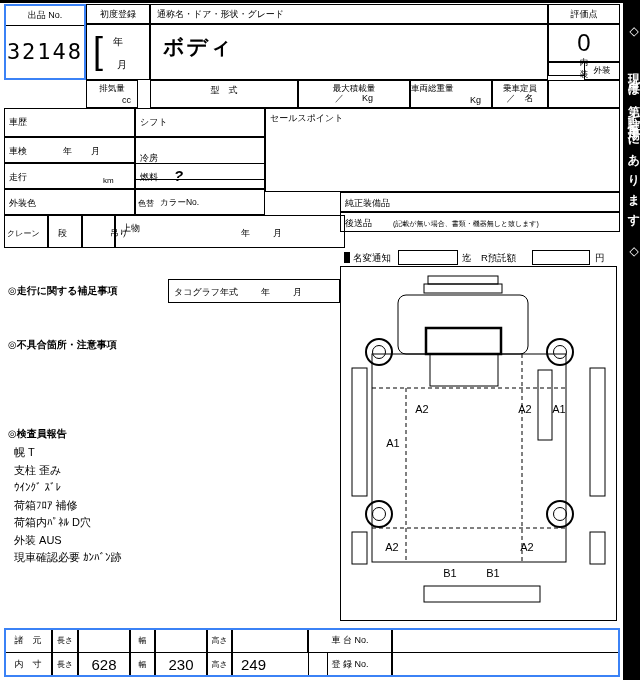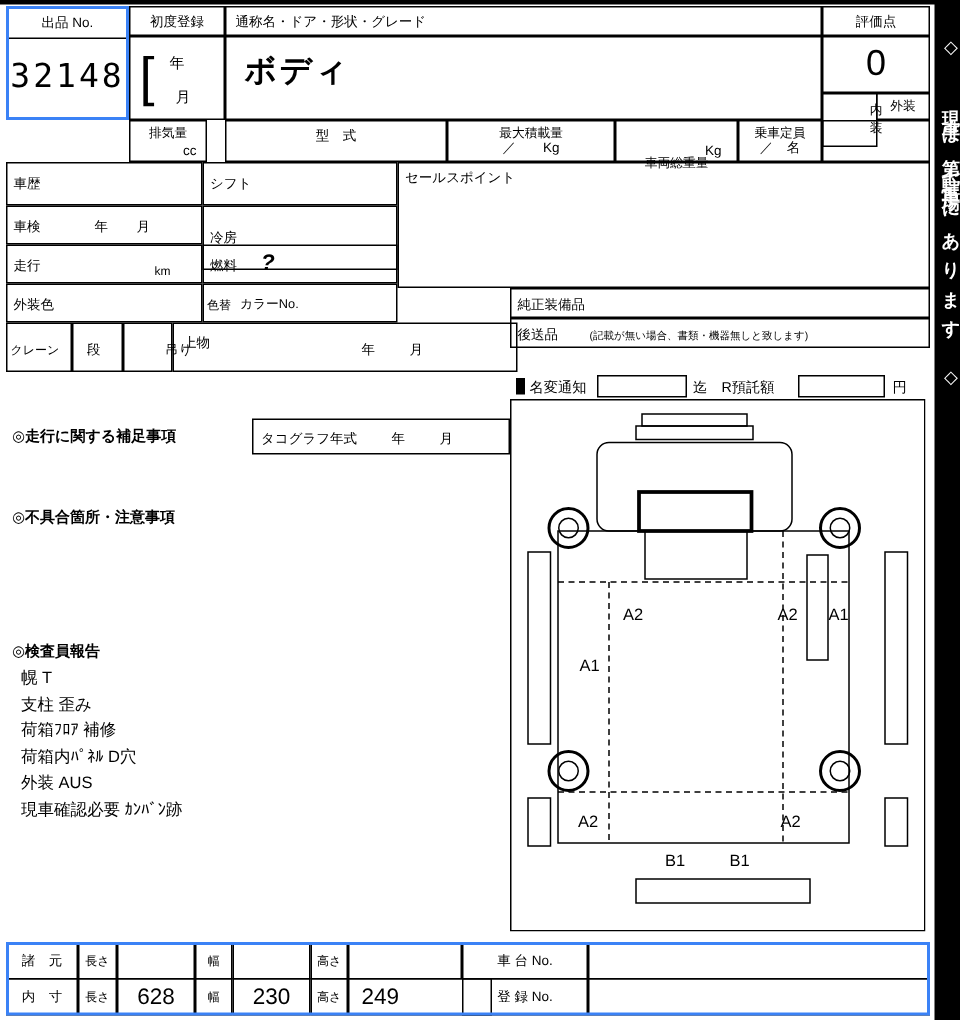--- a/index.html
+++ b/index.html
@@ -54,36 +54,36 @@
 
   <div class="c b" style="left:150px;top:4px;width:398px;height:20px;display:flex;align-items:center;padding-left:6px;">
     <span class="f9">通称名・ドア・形状・グレード</span>
   </div>
   <div class="c b" style="left:150px;top:24px;width:398px;height:56px;">
     <span class="pos bodyname" style="left:12px;top:8px;">ボディ</span>
   </div>
 
   <div class="c b cc f9" style="left:548px;top:4px;width:72px;height:20px;">評価点</div>
   <div class="c b cc score" style="left:548px;top:24px;width:72px;height:38px;">0</div>
-  <div class="c b cc f85" style="left:548px;top:62px;width:36px;height:36px;padding-left:35px;">内装</div>
+  <div class="c b cc f85" style="left:548px;top:62px;width:36px;height:14px;padding-left:35px;">内装</div>
   <div class="c b cc f85" style="left:584px;top:62px;width:36px;height:18px;">外装</div>
 
   <div class="c b" style="left:86px;top:80px;width:52px;height:28px;">
     <span class="pos f85" style="top:2px;left:0;right:0;text-align:center;">排気量</span>
     <span class="pos f9" style="bottom:2px;right:6px;">cc</span>
   </div>
   <div class="c b" style="left:150px;top:80px;width:148px;height:28px;">
     <span class="pos f9" style="top:3px;left:0;right:0;text-align:center;">型　式</span>
   </div>
   <div class="c b" style="left:298px;top:80px;width:112px;height:28px;">
     <span class="pos f85" style="top:2px;left:0;right:0;text-align:center;">最大積載量</span>
     <span class="pos f9" style="bottom:2px;left:0;right:0;text-align:center;">／　　Kg</span>
   </div>
   <div class="c b" style="left:410px;top:80px;width:82px;height:28px;">
-    <span class="pos f85" style="top:2px;left:0;right:0;text-align:center;margin-top:20px;">車両総重量</span>
+    <span class="pos f85" style="top:2px;left:0;right:0;">車両総重量</span>
     <span class="pos f9" style="bottom:2px;right:10px;">Kg</span>
   </div>
   <div class="c b" style="left:492px;top:80px;width:56px;height:28px;">
     <span class="pos f85" style="top:2px;left:0;right:0;text-align:center;">乗車定員</span>
     <span class="pos f9" style="bottom:2px;left:0;right:0;text-align:center;">／　名</span>
   </div>
   <div class="c b" style="left:548px;top:80px;width:72px;height:28px;"></div>
 
   <div class="c b cl f9" style="left:4px;top:108px;width:131px;height:29px;">
     <span>車歴</span>
@@ -158,20 +158,21 @@
     <span class="pos f9" style="left:92px;top:6px;">年</span>
     <span class="pos f9" style="left:124px;top:6px;">月</span>
   </div>
 
   <span class="pos f10 bold" style="left:8px;top:338px;">◎不具合箇所・注意事項</span>
 
   <span class="pos f10 bold" style="left:8px;top:427px;">◎検査員報告</span>
   <div class="c" style="left:14px;top:444px;width:230px;">
     <div class="insp-item">幌 T</div>
     <div class="insp-item">支柱 歪み</div>
+    <div class="insp-item">ｳｲﾝｸﾞ ｽﾞﾚ</div>
     <div class="insp-item">荷箱ﾌﾛｱ 補修</div>
     <div class="insp-item">荷箱内ﾊﾟﾈﾙ D穴</div>
     <div class="insp-item">外装 AUS</div>
     <div class="insp-item">現車確認必要 ｶﾝﾊﾞﾝ跡</div>
   </div>
 
   <svg class="c" style="left:340px;top:266px;" width="277" height="355" viewBox="0 0 277 355">
     <g fill="none" stroke="#000" stroke-width="1">
       <rect x="0.5" y="0.5" width="276" height="354"></rect>
       <rect x="88" y="10" width="70" height="8"></rect>

